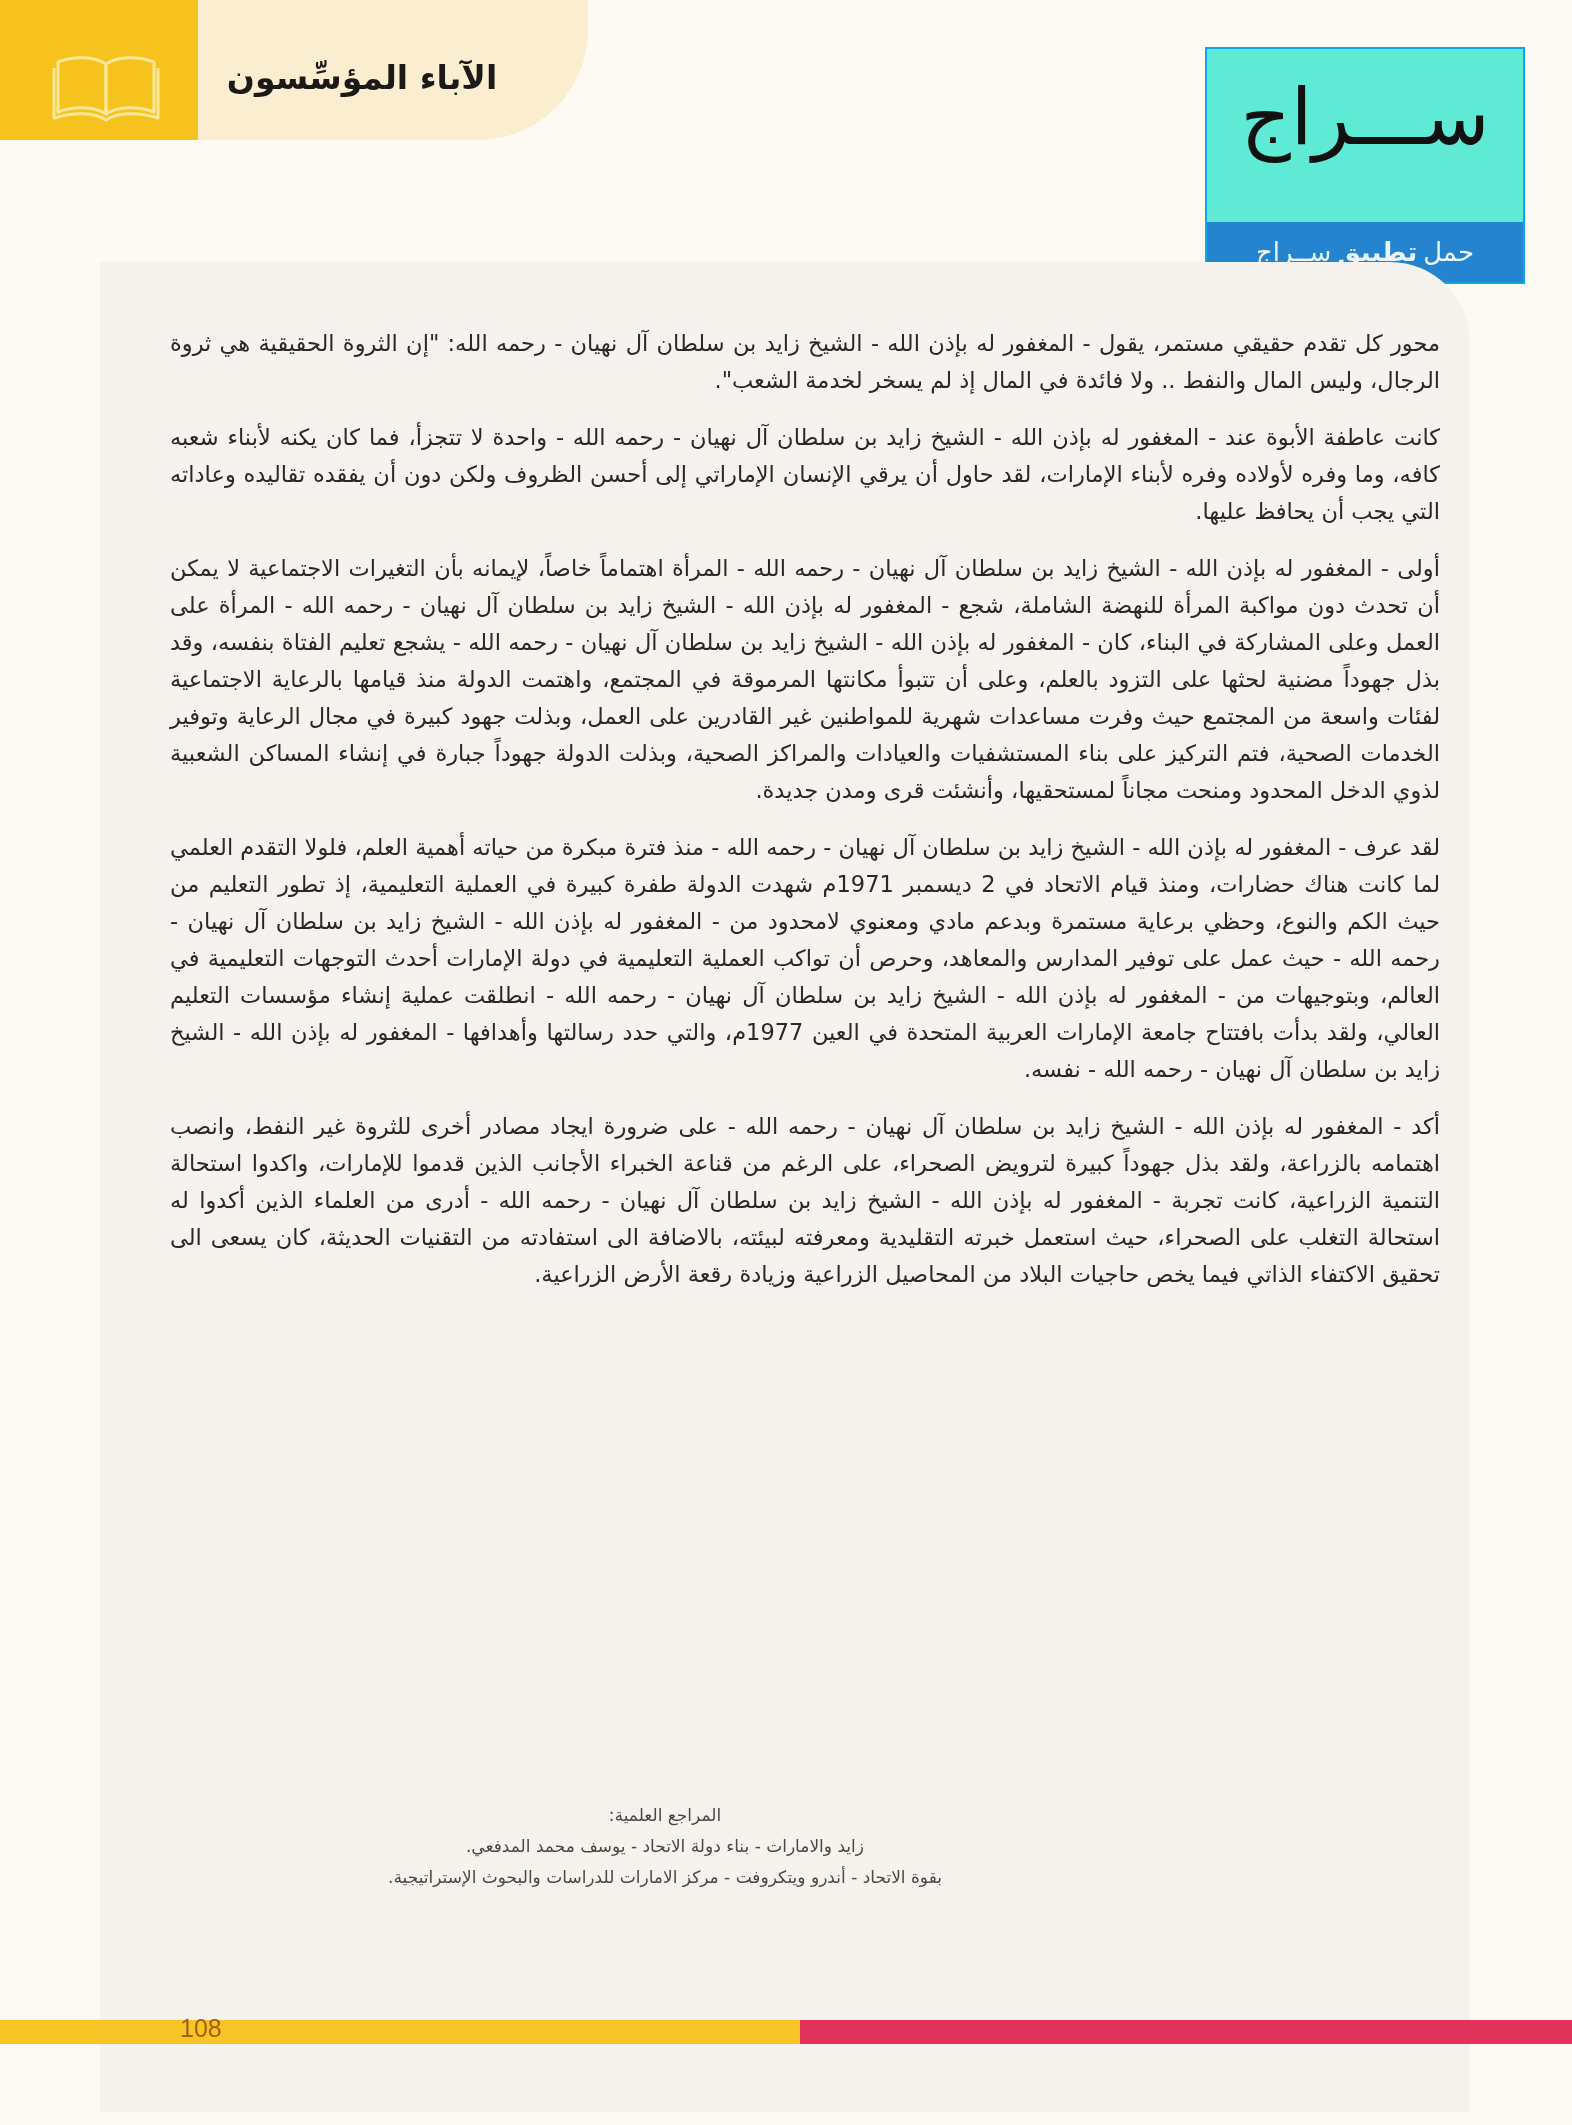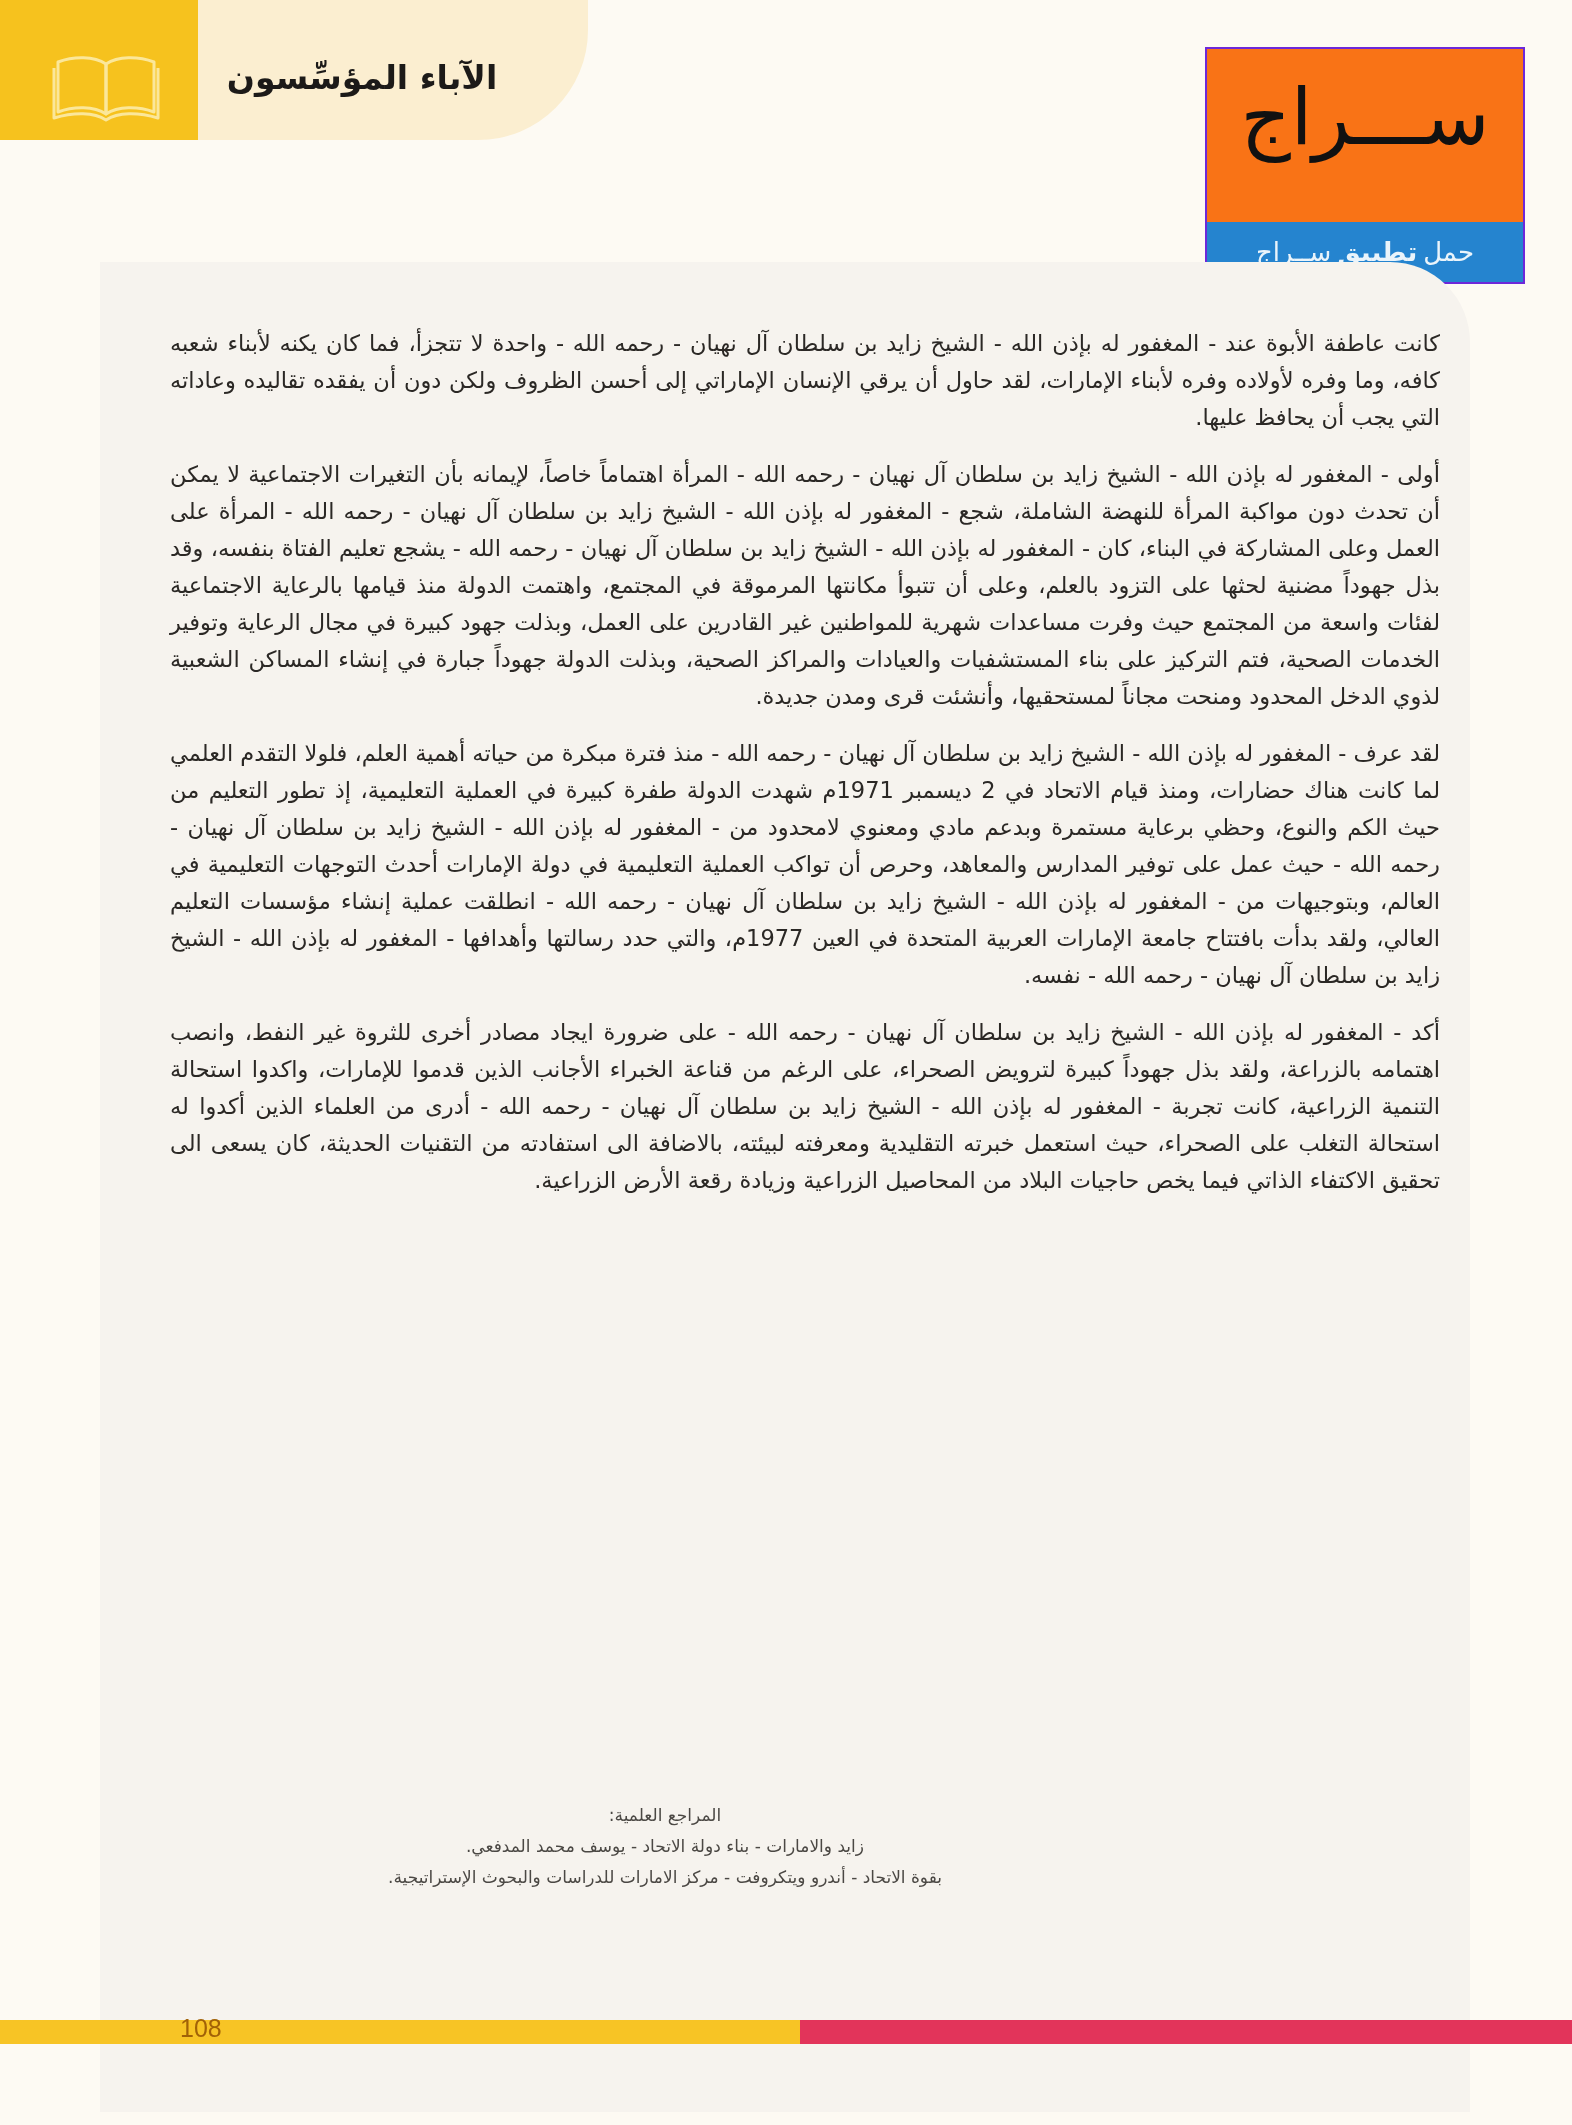--- a/index.html
+++ b/index.html
@@ -20,21 +20,21 @@
   }
   .book-icon {
     position:absolute; left:50px; top:52px; width:112px; height:72px;
   }
   .section-title {
     position:absolute; left:222px; top:58px; width:280px; text-align:center;
     font-size:33px; font-weight:bold; color:#1c1a18; direction:rtl;
   }
   .logo-box {
     position:absolute; left:1205px; top:47px; width:320px; height:237px;
-    background:#f97316; border:2px solid #6d28d9; box-sizing:border-box;
+    background:#5eead4; border:2px solid #0ea5e9; box-sizing:border-box;
   }
   .logo-word {
     position:absolute; left:0; right:0; top:8px; height:120px;
     display:flex; align-items:center; justify-content:center;
     font-size:78px; font-family:"DejaVu Sans", sans-serif; font-weight:normal;
     color:#111; letter-spacing:2px;
   }
   .logo-band {
     position:absolute; left:0; right:0; bottom:0; height:60px;
     background:#2584cf; color:#eaf4fb;
@@ -93,20 +93,21 @@
   <div class="logo-band">
     <span>حمل</span>
     <b>تطبيق</b>
     <span>ســراج</span>
   </div>
 </div>
 
 <div class="content-card"></div>
 
 <div class="article">
+  <p>محور كل تقدم حقيقي مستمر، يقول - المغفور له بإذن الله - الشيخ زايد بن سلطان آل نهيان - رحمه الله: "إن الثروة الحقيقية هي ثروة الرجال، وليس المال والنفط .. ولا فائدة في المال إذ لم يسخر لخدمة الشعب".</p>
   <p>كانت عاطفة الأبوة عند - المغفور له بإذن الله - الشيخ زايد بن سلطان آل نهيان - رحمه الله - واحدة لا تتجزأ، فما كان يكنه لأبناء شعبه كافه، وما وفره لأولاده وفره لأبناء الإمارات، لقد حاول أن يرقي الإنسان الإماراتي إلى أحسن الظروف ولكن دون أن يفقده تقاليده وعاداته التي يجب أن يحافظ عليها.</p>
   <p>أولى - المغفور له بإذن الله - الشيخ زايد بن سلطان آل نهيان - رحمه الله - المرأة اهتماماً خاصاً، لإيمانه بأن التغيرات الاجتماعية لا يمكن أن تحدث دون مواكبة المرأة للنهضة الشاملة، شجع - المغفور له بإذن الله - الشيخ زايد بن سلطان آل نهيان - رحمه الله - المرأة على العمل وعلى المشاركة في البناء، كان - المغفور له بإذن الله - الشيخ زايد بن سلطان آل نهيان - رحمه الله - يشجع تعليم الفتاة بنفسه، وقد بذل جهوداً مضنية لحثها على التزود بالعلم، وعلى أن تتبوأ مكانتها المرموقة في المجتمع، واهتمت الدولة منذ قيامها بالرعاية الاجتماعية لفئات واسعة من المجتمع حيث وفرت مساعدات شهرية للمواطنين غير القادرين على العمل، وبذلت جهود كبيرة في مجال الرعاية وتوفير الخدمات الصحية، فتم التركيز على بناء المستشفيات والعيادات والمراكز الصحية، وبذلت الدولة جهوداً جبارة في إنشاء المساكن الشعبية لذوي الدخل المحدود ومنحت مجاناً لمستحقيها، وأنشئت قرى ومدن جديدة.</p>
   <p>لقد عرف - المغفور له بإذن الله - الشيخ زايد بن سلطان آل نهيان - رحمه الله - منذ فترة مبكرة من حياته أهمية العلم، فلولا التقدم العلمي لما كانت هناك حضارات، ومنذ قيام الاتحاد في 2 ديسمبر 1971م شهدت الدولة طفرة كبيرة في العملية التعليمية، إذ تطور التعليم من حيث الكم والنوع، وحظي برعاية مستمرة وبدعم مادي ومعنوي لامحدود من - المغفور له بإذن الله - الشيخ زايد بن سلطان آل نهيان - رحمه الله - حيث عمل على توفير المدارس والمعاهد، وحرص أن تواكب العملية التعليمية في دولة الإمارات أحدث التوجهات التعليمية في العالم، وبتوجيهات من - المغفور له بإذن الله - الشيخ زايد بن سلطان آل نهيان - رحمه الله - انطلقت عملية إنشاء مؤسسات التعليم العالي، ولقد بدأت بافتتاح جامعة الإمارات العربية المتحدة في العين 1977م، والتي حدد رسالتها وأهدافها - المغفور له بإذن الله - الشيخ زايد بن سلطان آل نهيان - رحمه الله - نفسه.</p>
   <p class="tight">أكد - المغفور له بإذن الله - الشيخ زايد بن سلطان آل نهيان - رحمه الله - على ضرورة ايجاد مصادر أخرى للثروة غير النفط، وانصب اهتمامه بالزراعة، ولقد بذل جهوداً كبيرة لترويض الصحراء، على الرغم من قناعة الخبراء الأجانب الذين قدموا للإمارات، واكدوا استحالة التنمية الزراعية، كانت تجربة - المغفور له بإذن الله - الشيخ زايد بن سلطان آل نهيان - رحمه الله - أدرى من العلماء الذين أكدوا له استحالة التغلب على الصحراء، حيث استعمل خبرته التقليدية ومعرفته لبيئته، بالاضافة الى استفادته من التقنيات الحديثة، كان يسعى الى تحقيق الاكتفاء الذاتي فيما يخص حاجيات البلاد من المحاصيل الزراعية وزيادة رقعة الأرض الزراعية.</p>
 </div>
 
 <div class="refs">
   <div>المراجع العلمية:</div>
   <div>زايد والامارات - بناء دولة الاتحاد - يوسف محمد المدفعي.</div>
   <div>بقوة الاتحاد - أندرو ويتكروفت - مركز الامارات للدراسات والبحوث الإستراتيجية.</div>

